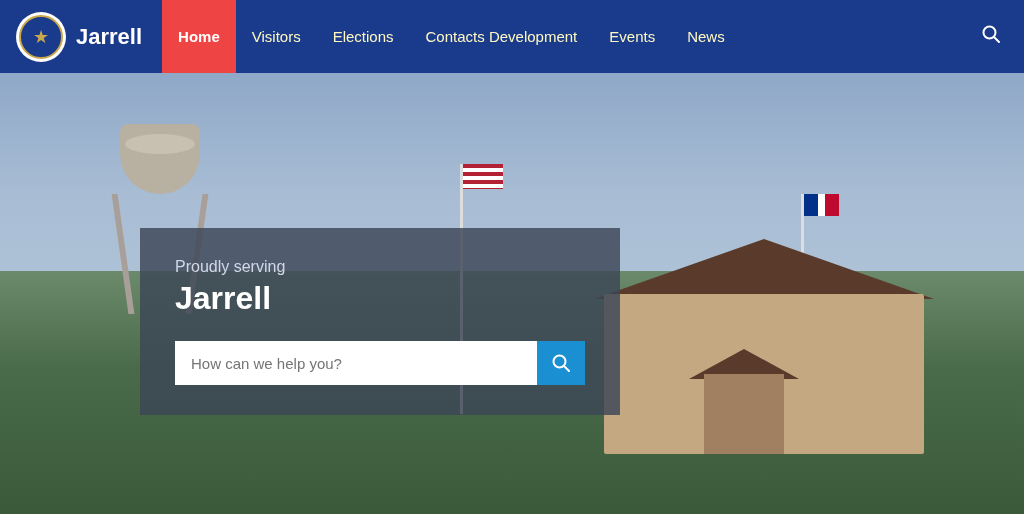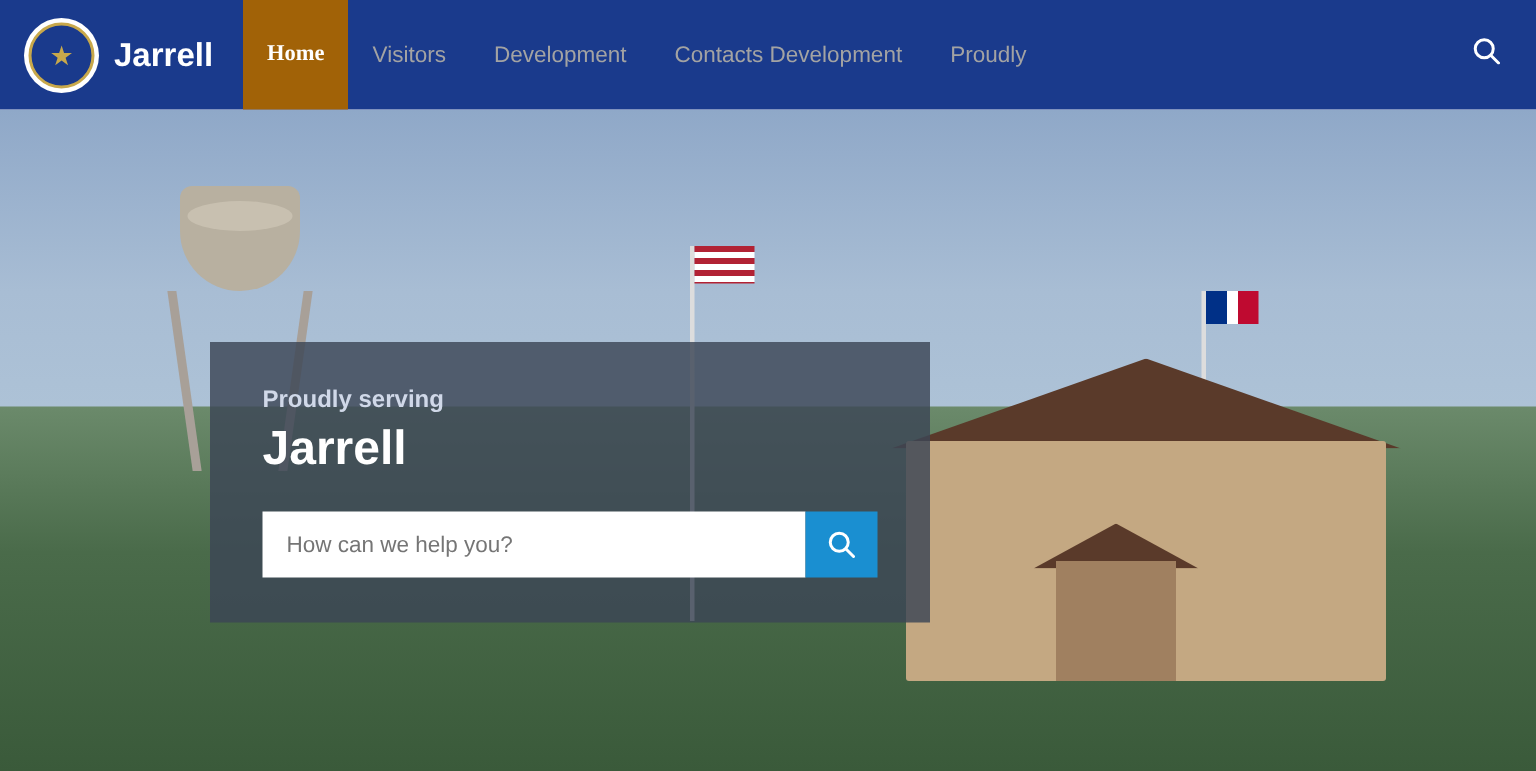--- a/index.html
+++ b/index.html
@@ -49,36 +49,35 @@
       color: #fff;
       font-size: 22px;
       font-weight: 600;
     }
     nav {
       display: flex;
       align-items: center;
       flex: 1;
     }
     .nav-item {
-      color: #a3a3a3;
+      color: #fef9c3;
       font-size: 15px;
       padding: 0 16px;
       height: 73px;
       display: flex;
       align-items: center;
       cursor: pointer;
       text-decoration: none;
       white-space: nowrap;
       transition: background 0.2s;
     }
     .nav-item.active {
-      background: #a16207;
+      background: #ef4444;
       color: #fff;
       font-weight: 600;
-      font-family: Liberation Serif, serif;
     }
     .nav-spacer { flex: 1; }
     .search-icon-btn {
       color: #fff;
       font-size: 18px;
       cursor: pointer;
       padding: 8px;
       border: none;
       background: none;
     }
@@ -226,21 +225,21 @@
       position: absolute;
       top: 155px;
       left: 140px;
       width: 480px;
       padding: 30px 35px;
       background: rgba(60, 70, 85, 0.82);
     }
     .hero-subtitle {
       color: #d0d8e8;
       font-size: 16px;
-      font-weight: 700;
+      font-weight: 400;
       margin-bottom: 4px;
     }
     .hero-title {
       color: #fff;
       font-size: 32px;
       font-weight: 700;
       margin-bottom: 24px;
     }
     .search-bar {
       display: flex;
@@ -279,23 +278,24 @@
       <div class="logo-inner">
         <span class="logo-star">★</span>
       </div>
     </div>
     <span class="brand-name">Jarrell</span>
   </a>
 
   <nav>
     <a class="nav-item active" href="#">Home</a>
     <a class="nav-item" href="#">Visitors</a>
-    <a class="nav-item" href="#">Development</a>
+    <a class="nav-item" href="#">Elections</a>
     <a class="nav-item" href="#">Contacts Development</a>
-    <a class="nav-item" href="#">Proudly</a>
+    <a class="nav-item" href="#">Events</a>
+    <a class="nav-item" href="#">News</a>
     <div class="nav-spacer"></div>
     <button class="search-icon-btn" aria-label="Search">
       <svg width="18" height="18" viewBox="0 0 18 18" fill="none">
         <circle cx="7.5" cy="7.5" r="6" stroke="white" stroke-width="2"></circle>
         <line x1="12" y1="12" x2="17" y2="17" stroke="white" stroke-width="2" stroke-linecap="round"></line>
       </svg>
     </button>
   </nav>
 </header>
 

